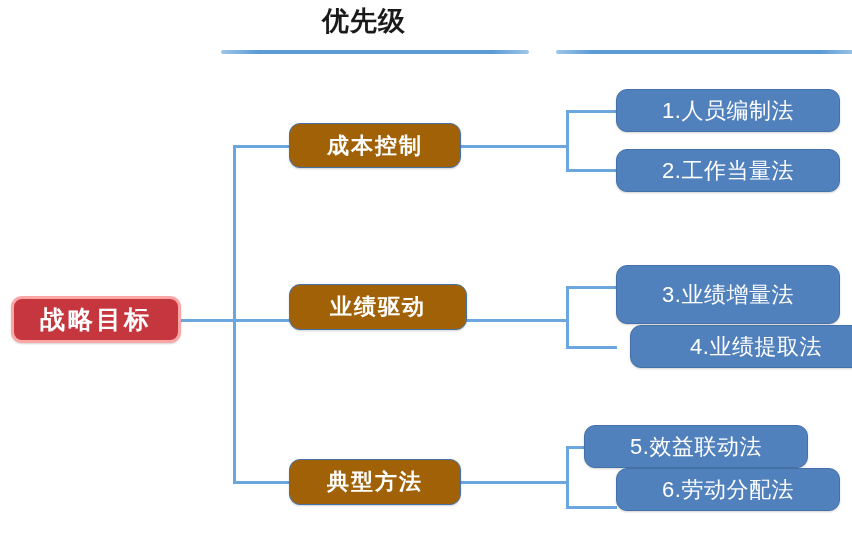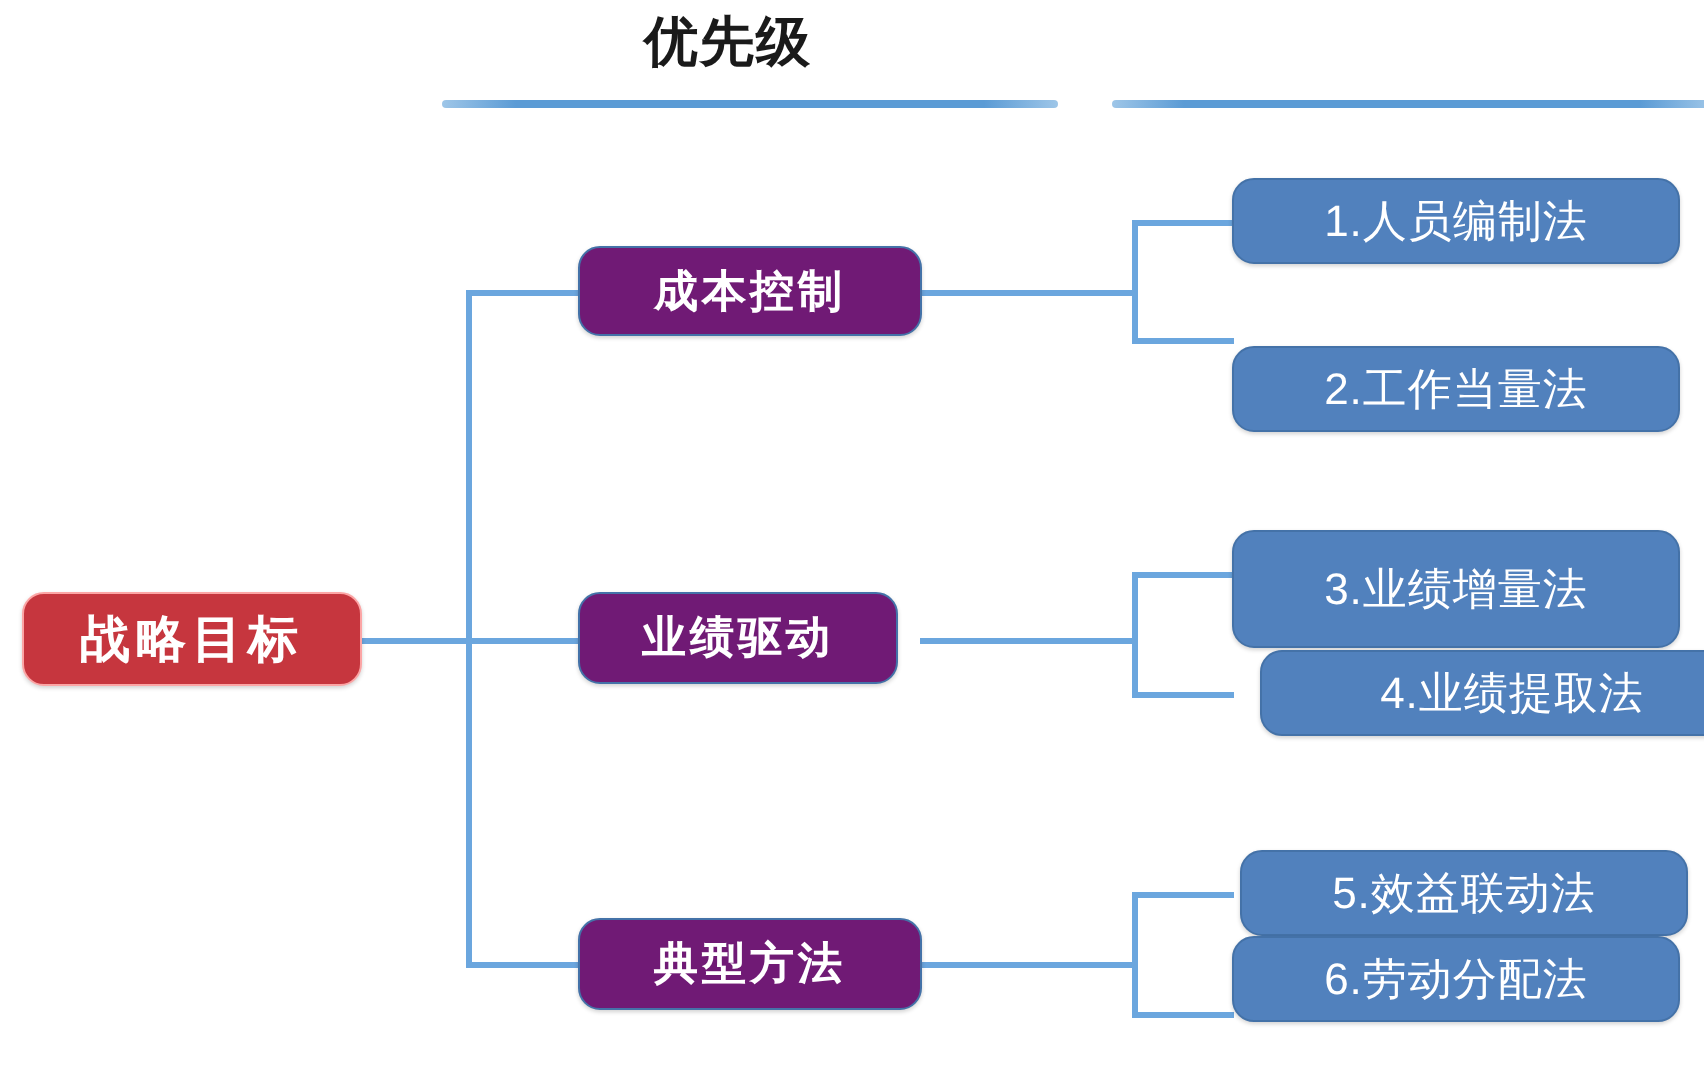--- a/index.html
+++ b/index.html
@@ -57,29 +57,29 @@
     justify-content: center;
     box-sizing: border-box;
     color: #ffffff;
     text-align: center;
     white-space: nowrap;
     border-radius: 11px;
   }
 
   .node.root {
     background: #c6363e;
-    border: 1px solid #fca5a5;
+    border: 3px solid #fca5a5;
     font-size: 25px;
     font-weight: bold;
     letter-spacing: 3px;
     box-shadow: 0 1px 2px rgba(0,0,0,0.18);
   }
 
   .node.branch {
-    background: #701a75;
+    background: #a16207;
     border: 1px solid #4472a8;
     font-size: 22px;
     font-weight: bold;
     letter-spacing: 2px;
     box-shadow: 0 1px 2px rgba(0,0,0,0.18);
     text-align: center;
   }
 
   .node.method {
     background: #5181bd;
@@ -120,26 +120,26 @@
 
   <div class="line h" style="left:460px; top:481px; width:109px;"></div>
   <div class="line v" style="left:566px; top:446px; height:62px;"></div>
   <div class="line h" style="left:566px; top:446px; width:51px;"></div>
   <div class="line h" style="left:566px; top:506px; width:51px;"></div>
 
   <div class="node root" id="node-root" style="left:11px; top:296px; width:170px; height:47px;">战略目标</div>
 
   <div class="node branch" style="left:289px; top:123px; width:172px; height:45px;">成本控制</div>
 
-  <div class="node branch" style="left:289px; top:296px; width:160px; height:46px;">业绩驱动</div>
+  <div class="node branch" style="left:289px; top:284px; width:178px; height:46px;">业绩驱动</div>
 
   <div class="node branch" style="left:289px; top:459px; width:172px; height:46px;">典型方法</div>
 
   <div class="node method" style="left:616px; top:89px; width:224px; height:43px;">1.人员编制法</div>
-  <div class="node method" style="left:616px; top:149px; width:224px; height:43px;margin-top:24px;">2.工作当量法</div>
+  <div class="node method" style="left:616px; top:149px; width:224px; height:43px;">2.工作当量法</div>
 
   <div class="node method" style="left:616px; top:265px; width:224px; height:59px;">3.业绩增量法</div>
   <div class="node method" style="left:630px; top:325px; width:252px; height:43px;">4.业绩提取法</div>
 
-  <div class="node method" style="left:620px; top:425px; width:224px; height:43px;">5.效益联动法</div>
+  <div class="node method" style="left:584px; top:425px; width:224px; height:43px;">5.效益联动法</div>
   <div class="node method" style="left:616px; top:468px; width:224px; height:43px;">6.劳动分配法</div>
 
 </div>
 
 </body></html>

